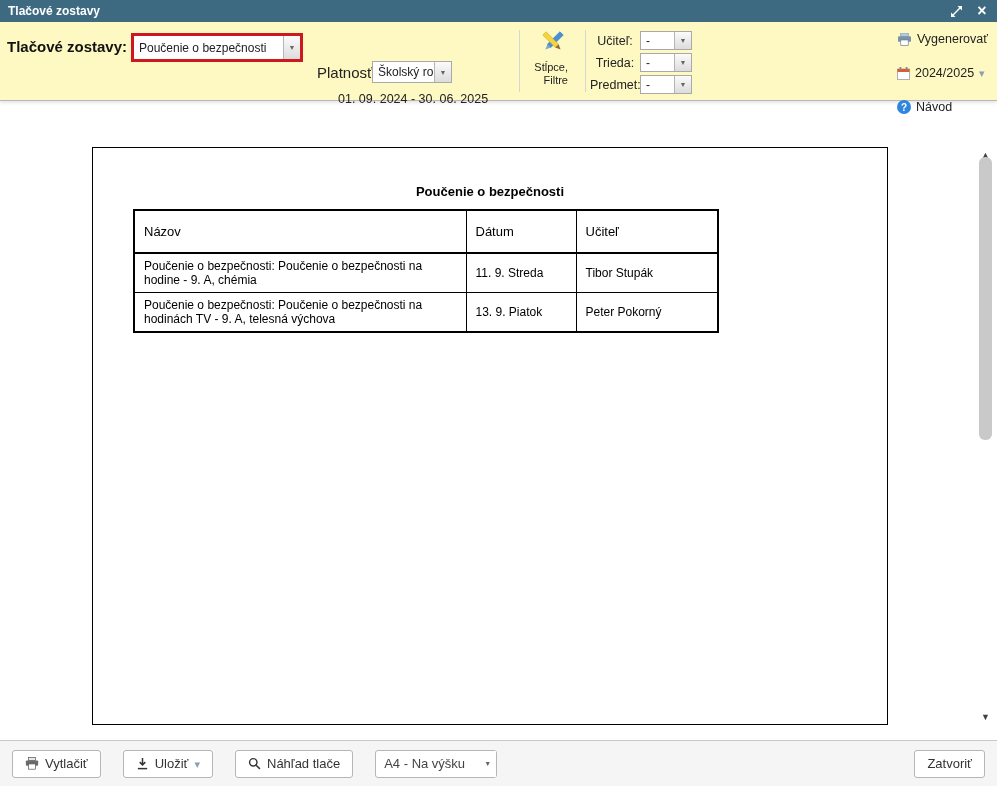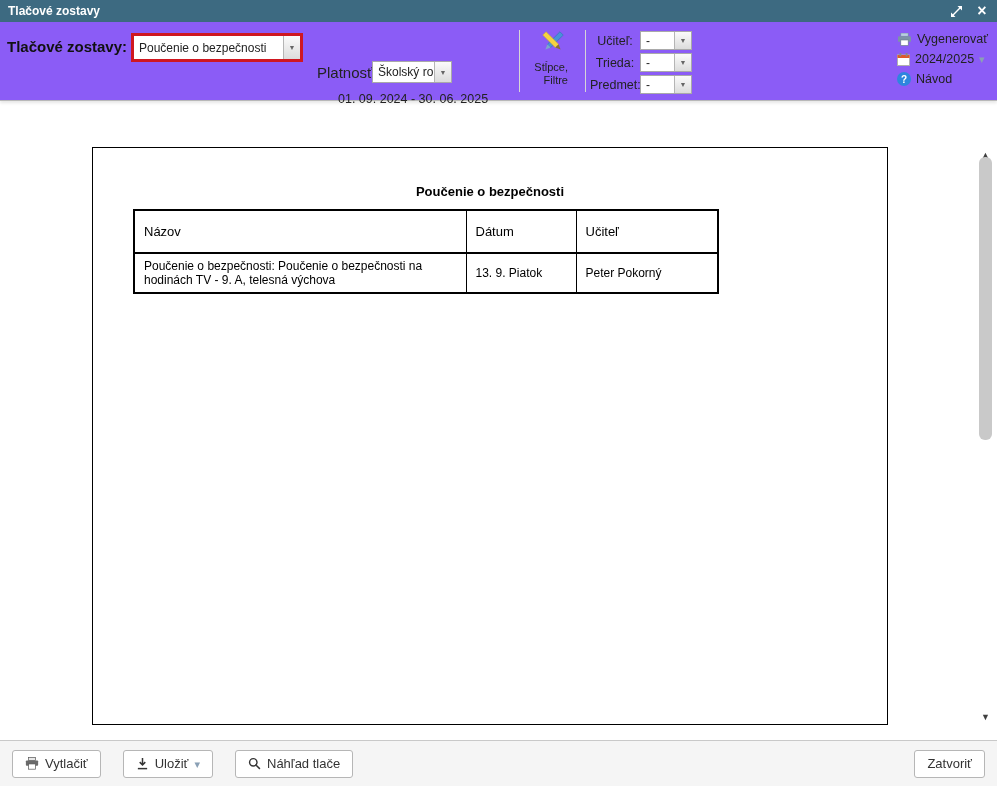--- a/index.html
+++ b/index.html
@@ -8,21 +8,21 @@
 
   
   .titlebar { position:absolute; top:0; left:0; right:0; height:22px; background:#3d6a81; color:#fff;
               display:flex; align-items:center; padding:0 8px; }
   .titlebar-title { font-size:12px; font-weight:bold; }
   .titlebar-icons { margin-left:auto; display:flex; align-items:center; gap:12px; }
   .tb-icon { cursor:pointer; display:inline-flex; align-items:center; justify-content:center; width:14px; height:14px; }
   .glyph-close::before { content:"×"; font-size:16px; font-weight:bold; line-height:14px; color:#fff; }
 
   
-  .toolbar { position:absolute; top:22px; left:0; right:0; height:79px; background:#8b5cf6;
+  .toolbar { position:absolute; top:22px; left:0; right:0; height:79px; background:#fef9c3;
              border-bottom:1px solid #b8b8b8; box-shadow:0 2px 3px rgba(0,0,0,.10); z-index:5; }
   .report-label { position:absolute; left:7px; top:16px; font-size:15px; font-weight:bold; color:#111; }
   .report-select-wrap { position:absolute; left:131px; top:11px; border:3px solid #cf1720; background:#fff; }
   .select { display:flex; align-items:stretch; background:#fff; border:1px solid #a9a9a9; }
   .sel-txt { flex:1; padding:0 5px; font-size:12px; color:#222; white-space:nowrap; overflow:hidden; display:flex; align-items:center; }
   .sel-btn { width:17px; background:linear-gradient(#fbfbfb,#dcdcdc); border-left:1px solid #b5b5b5;
              display:flex; align-items:center; justify-content:center; }
   .sel-arrow::before { content:"▼"; font-size:7px; color:#666; }
   .report-select { width:166px; height:23px; border:none; }
   .validity-label { position:absolute; left:317px; top:42px; font-size:15px; color:#222; }
@@ -30,21 +30,21 @@
   .date-range { position:absolute; left:338px; top:70px; font-size:12.5px; color:#222; }
   .vsep { position:absolute; top:8px; height:62px; border-left:1px solid #d6d6d6; }
   .vsep1 { left:519px; } .vsep2 { left:585px; }
   .columns-filters { position:absolute; left:508px; top:6px; width:60px; text-align:right; cursor:pointer; }
   .cf-icon { display:inline-block; }
   .cf-label { display:block; font-size:11px; color:#222; line-height:13px; margin-top:1px; }
   .filter-rows { position:absolute; left:590px; top:9px; display:flex; flex-direction:column; gap:3px; }
   .frow { display:flex; align-items:center; height:19px; }
   .frow label { width:50px; font-size:12.5px; color:#222;text-align:center; }
   .small-select { width:52px; height:19px; }
-  .right-col { position:absolute; left:897px; top:10px; display:flex; flex-direction:column; gap:6px; }
+  .right-col { position:absolute; left:897px; top:10px; display:flex; flex-direction:column; gap:20px; }
   .rrow { display:flex; align-items:center; gap:5px; font-size:12.5px; color:#222; cursor:pointer; white-space:nowrap; }
   .q-icon { width:14px; height:14px; border-radius:50%; background:#2e86de; display:inline-flex; align-items:center; justify-content:center; }
   .glyph-q::before { content:"?"; color:#fff; font-size:10px; font-weight:bold; }
   .caret::before { content:"▾"; font-size:11px; color:#8aa0b5; }
 
   
   .main { position:absolute; top:102px; left:0; right:0; bottom:46px; background:#fff; overflow:hidden; }
   .page { position:absolute; left:92px; top:45px; width:796px; height:578px; background:#fff; border:1px solid #000; padding-top:36px; }
   .doc-title { text-align:center; font-size:13px; font-weight:bold; color:#000; }
   .doc-subtitle { text-align:center; font-size:12px; color:#000; margin-top:2px; }
@@ -190,20 +190,25 @@
       <table class="doc-table">
         <thead>
           <tr>
             <th class="col-name">Názov</th>
             <th class="col-date">Dátum</th>
             <th class="col-teacher">Učiteľ</th>
           </tr>
         </thead>
         <tbody>
           <tr>
+            <td>Poučenie o bezpečnosti: Poučenie o bezpečnosti na hodine - 9. A, chémia</td>
+            <td>11. 9. Streda</td>
+            <td>Tibor Stupák</td>
+          </tr>
+          <tr>
             <td>Poučenie o bezpečnosti: Poučenie o bezpečnosti na hodinách TV - 9. A, telesná výchova</td>
             <td>13. 9. Piatok</td>
             <td>Peter Pokorný</td>
           </tr>
         </tbody>
       </table>
     </div>
 
     <div class="scrollbar">
       <span class="sb-btn sb-up arr-up"></span>
@@ -238,20 +243,24 @@
     <button class="btn">
       <span class="icon">
         <svg width="13" height="13" viewBox="0 0 14 14">
           <circle cx="5.7" cy="5.7" r="4" fill="none" stroke="#333" stroke-width="1.5"></circle>
           <path d="M8.8 8.8 12.8 12.8" stroke="#333" stroke-width="1.6"></path>
         </svg>
       </span>
       <span>Náhľad tlače</span>
     </button>
 
+    <div class="select" style="width:122px;">
+      <span class="sel-txt">A4 - Na výšku</span>
+      <span class="sel-btn sel-arrow"></span>
+    </div>
 
 
     <button class="btn close-btn">
       <span>Zatvoriť</span>
     </button>
   </div>
 
 </div>
 
 </body></html>

